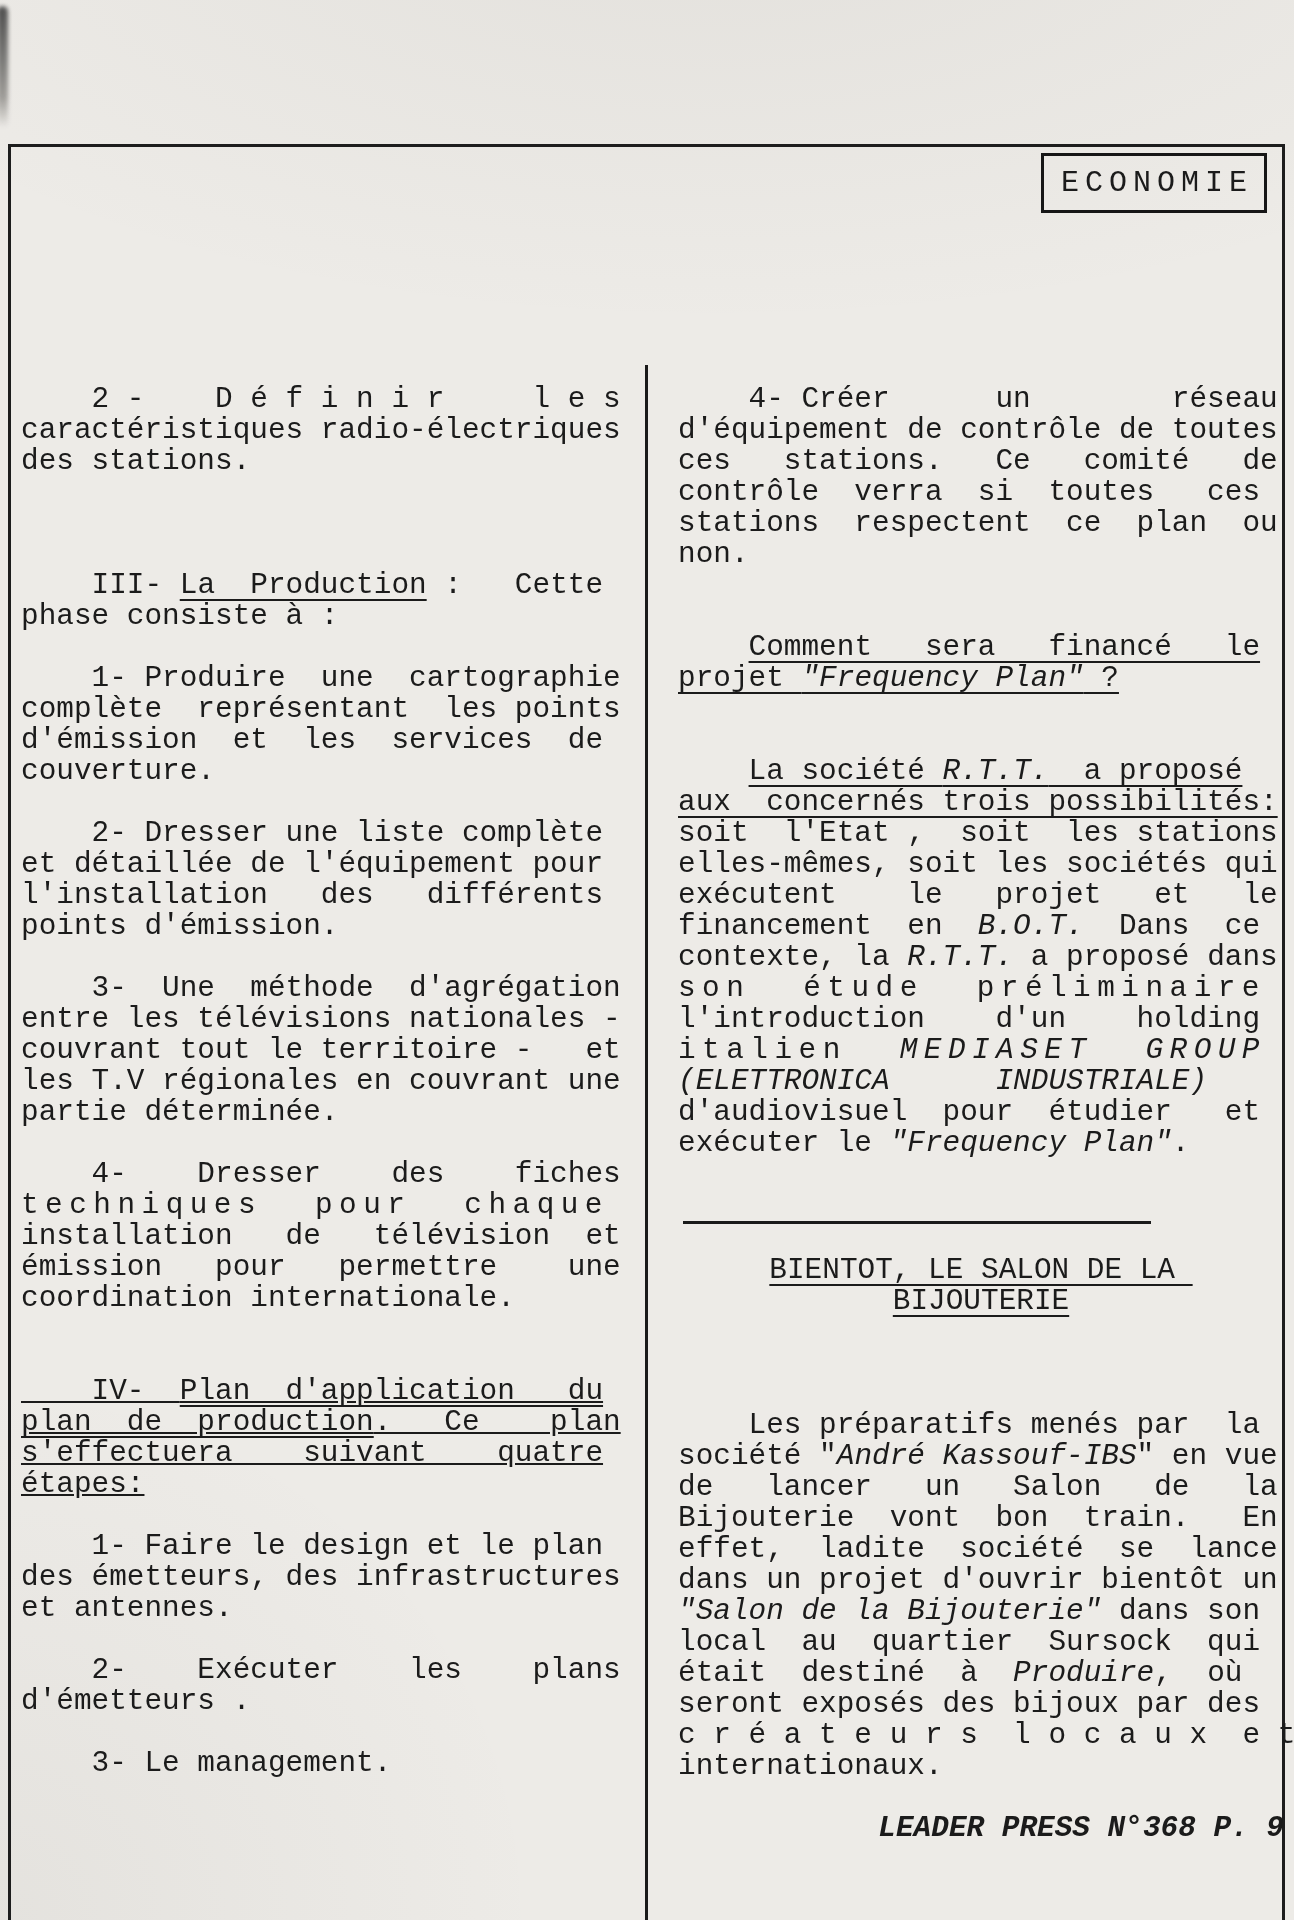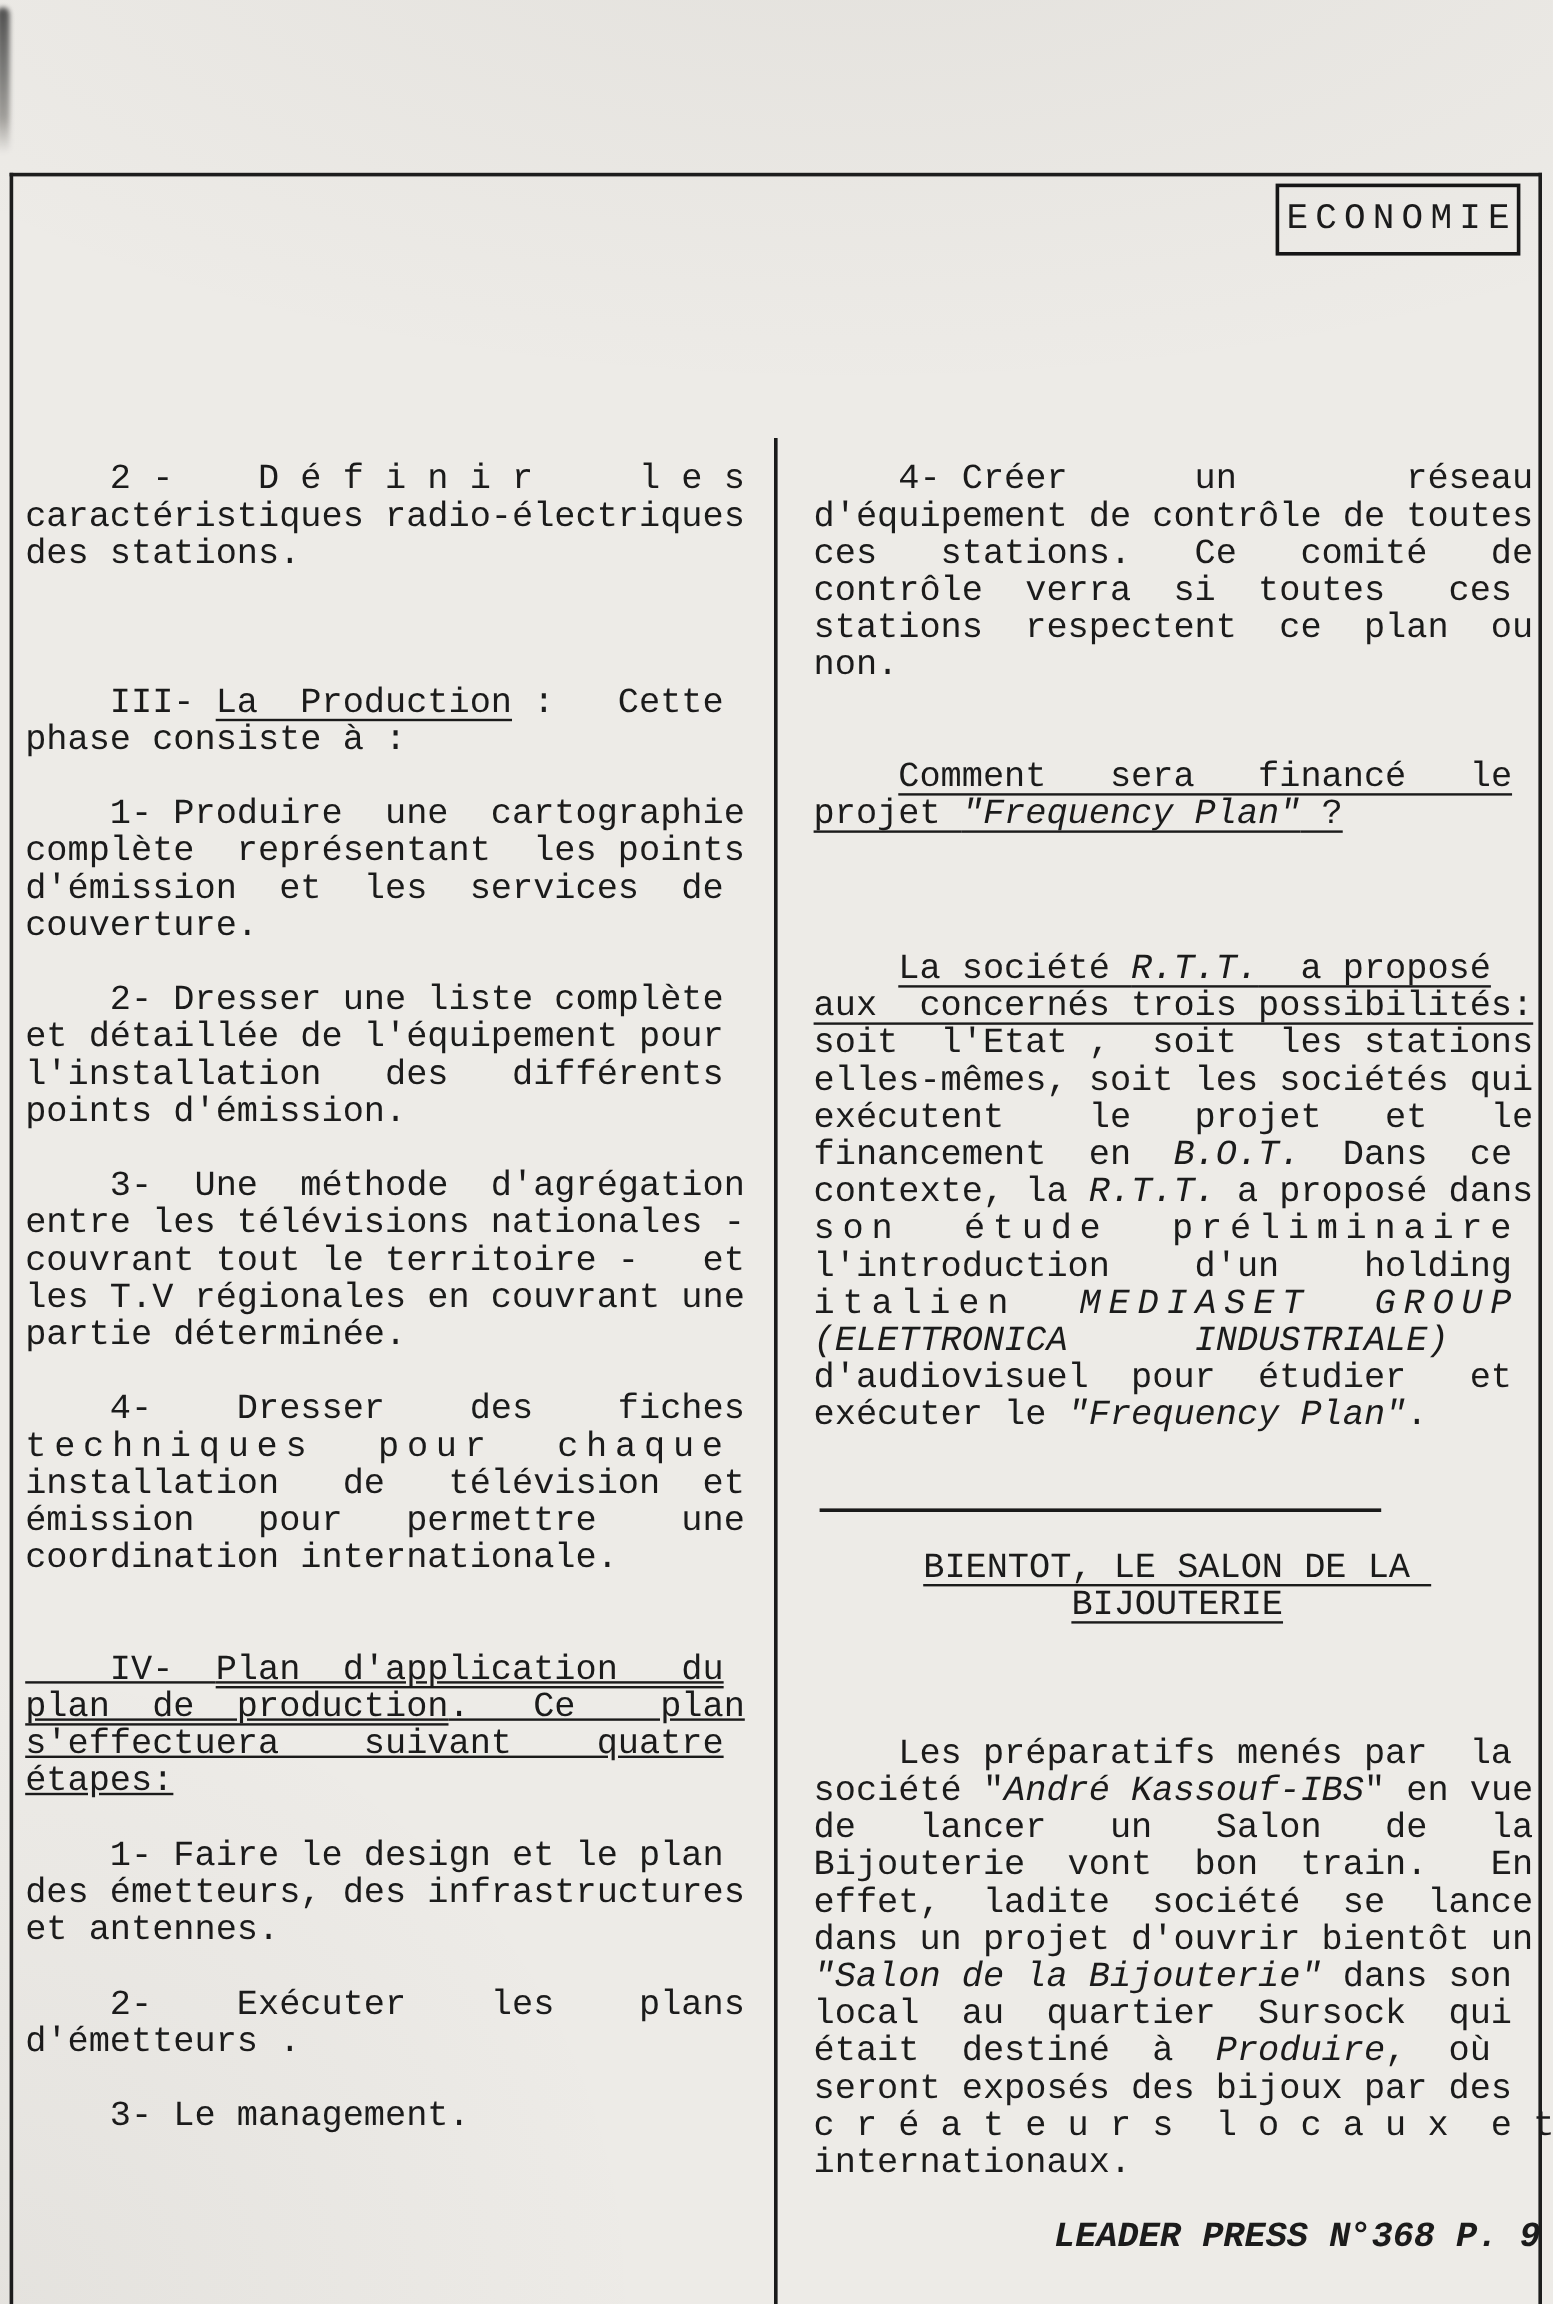--- a/index.html
+++ b/index.html
@@ -16,21 +16,21 @@
   .smudge{
     position:absolute;left:-3px;top:6px;width:11px;height:122px;border-radius:6px;
     background:linear-gradient(180deg,#3c3c3c 5%,#6a6a68 45%,#93918d 75%,rgba(150,148,144,0) 100%);
     filter:blur(2px);opacity:.85;
   }
   .frame{
     position:absolute;left:8px;top:144px;width:1277px;height:1776px;
     border:3px solid #1d1d1d;border-bottom:none;box-sizing:border-box;
   }
   .econ-box{
-    position:absolute;top:6px;right:15px;width:204px;height:60px;
+    position:absolute;top:6px;right:15px;width:226px;height:60px;
     border:3px solid #161616;box-sizing:border-box;
     display:flex;align-items:center;justify-content:center;
     font-size:30px;letter-spacing:.2em;text-indent:.2em;
   }
   .divider{
     position:absolute;left:634px;top:218px;width:3px;bottom:0;
     background:#1a1a1a;
   }
   .col{position:absolute;top:237px;width:606px}
   .col-left{left:10px}
@@ -116,21 +116,21 @@
           <div class="line"><span>d'équipement de contrôle de toutes</span></div>
           <div class="line"><span>ces   stations.   Ce   comité   de</span></div>
           <div class="line"><span>contrôle  verra  si  toutes   ces</span></div>
           <div class="line"><span>stations  respectent  ce  plan  ou</span></div>
           <div class="line"><span>non.</span></div>
         </div>
         <div class="para" style="margin-top: 62px;">
           <div class="line"><span>    </span><span class="u">Comment   sera   financé   le</span></div>
           <div class="line"><span class="u">projet </span><span class="u i">"Frequency Plan"</span><span class="u"> ?</span></div>
         </div>
-        <div class="para" style="margin-top: 98px;">
+        <div class="para" style="margin-top: 62px;">
           <div class="line"><span>    </span><span class="u">La société </span><span class="u i">R.T.T.</span><span class="u">  a proposé</span></div>
           <div class="line"><span class="u">aux  concernés trois possibilités:</span></div>
           <div class="line"><span>soit  l'Etat ,  soit  les stations</span></div>
           <div class="line"><span>elles-mêmes, soit les sociétés qui</span></div>
           <div class="line"><span>exécutent    le   projet   et   le</span></div>
           <div class="line"><span>financement  en  </span><span class="i">B.O.T.</span><span>  Dans  ce</span></div>
           <div class="line"><span>contexte, la </span><span class="i">R.T.T.</span><span> a proposé dans</span></div>
           <div class="line"><span class="ls">son</span><span>   </span><span class="ls">étude</span><span>   </span><span class="ls">préliminaire</span></div>
           <div class="line"><span>l'introduction    d'un    holding</span></div>
           <div class="line"><span class="ls">italien</span><span>   </span><span class="i ls">MEDIASET</span><span>   </span><span class="i ls">GROUP</span></div>

